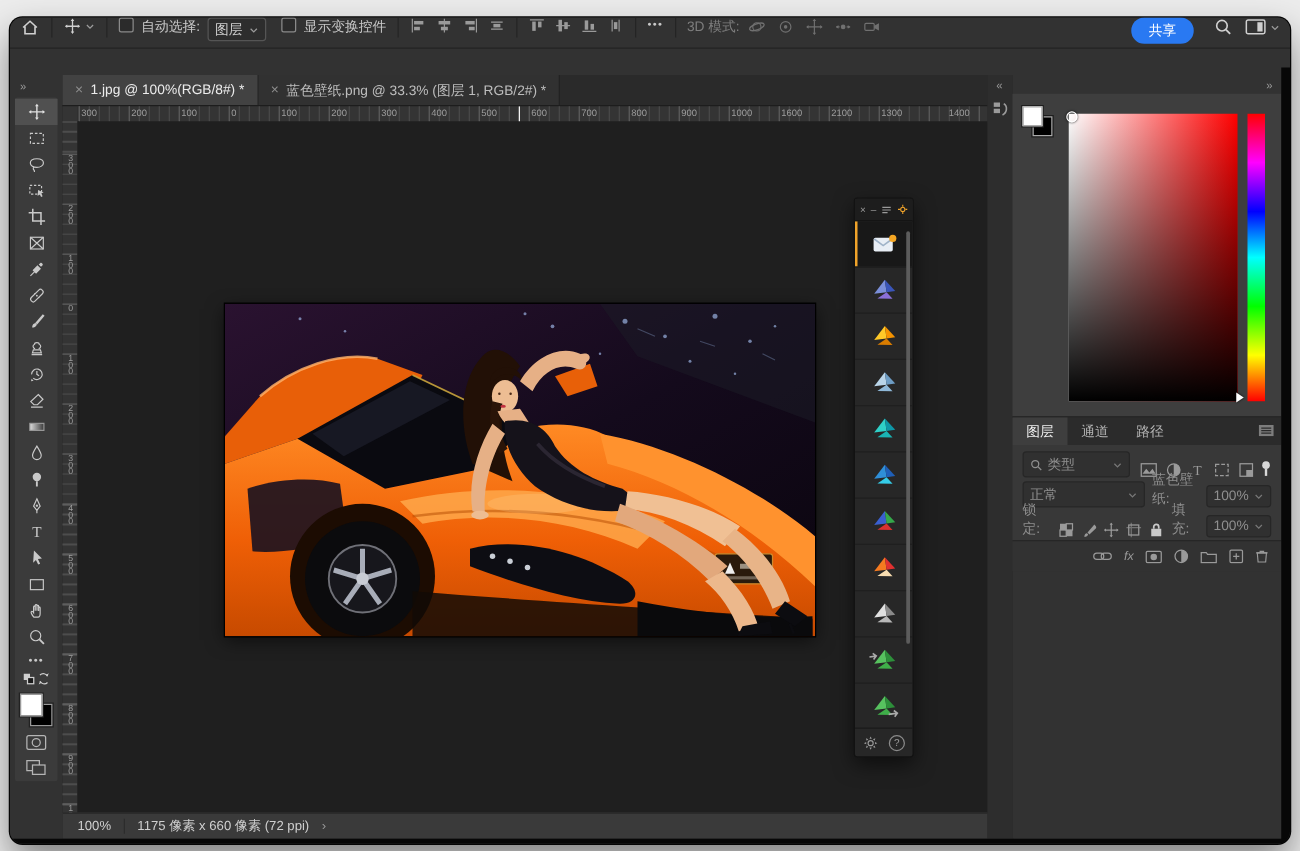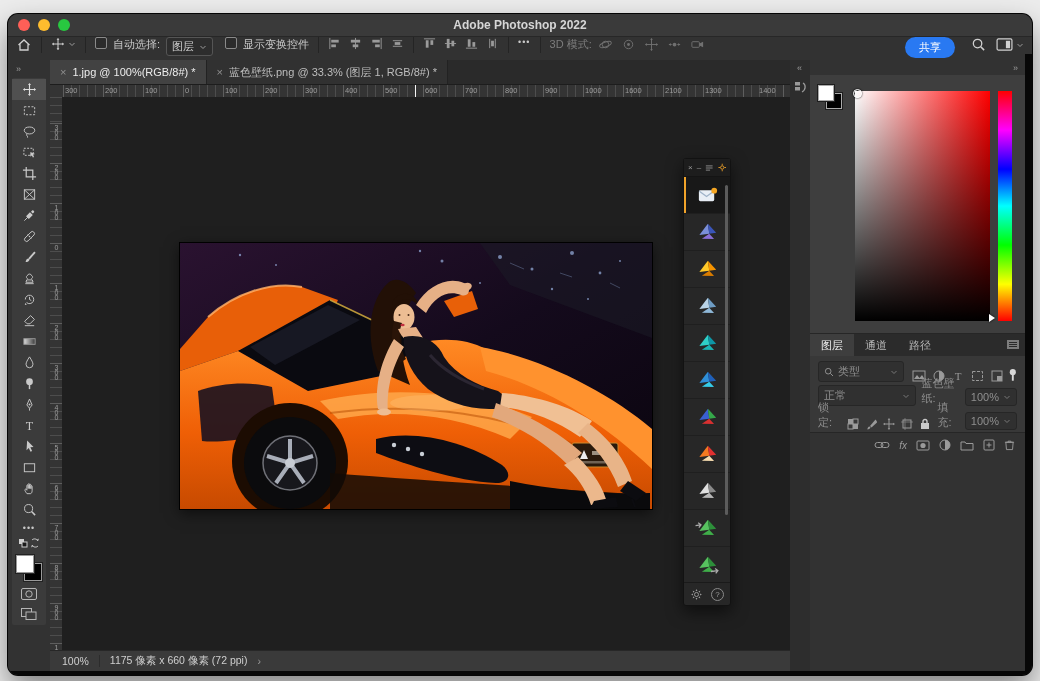--- a/index.html
+++ b/index.html
@@ -90,28 +90,20 @@
   .lfooter{height:24px;border-top:1px solid #262626;background:#323232;display:flex;align-items:center;justify-content:flex-end;gap:9px;padding:0 10px;color:#9a9a9a;font-size:10px;font-style:italic;flex:none}
   .edge-r{position:absolute;right:0;top:40px;width:7px;bottom:0;background:#070707}
   .edge-b{position:absolute;left:0;right:0;bottom:0;height:4px;background:#070707}
   svg{display:block}
 </style>
 </head>
 <body>
 
 <div class="window">
 
-  <div class="titlebar">
-    <div class="lights">
-      <span class="light" style="background:#ff5f57"></span>
-      <span class="light" style="background:#febc2e"></span>
-      <span class="light" style="background:#28c840"></span>
-    </div>
-    <div class="title">Adobe Photoshop 2022</div>
-  </div>
 
   <div class="optionsbar">
     <span class="icon16">
       <svg viewBox="0 0 16 16" width="16" height="16">
           <path d="M2.5 8L8 3l5.5 5M4 7.2V13h8V7.2" stroke="#d0d0d0" fill="none" stroke-width="1.3"></path>
         </svg>
     </span>
     <span class="obdiv"></span>
     <span style="display:flex;align-items:center;gap:3px">
       <svg viewBox="0 0 16 16" width="14" height="14">
@@ -385,21 +377,21 @@
   </div>
 
   <div class="docarea">
     <div class="tabbar" id="tabbar">
         <div class="doc-tab active">
           <span class="tab-close">×</span>
           <span>1.jpg @ 100%(RGB/8#) *</span>
         </div>
         <div class="doc-tab">
           <span class="tab-close">×</span>
-          <span>蓝色壁纸.png @ 33.3% (图层 1, RGB/8#) *</span>
+          <span>蓝色壁纸.png @ 33.3% (图层 1, RGB/2#) *</span>
         </div>
       </div>
     <div class="rulerrow">
       <div class="rulercorner"></div>
       <div class="hruler" id="hruler">
         <div id="hruler-labels">
             <span class="hrl" style="left: 3px;">300</span>
             <span class="hrl" style="left: 43px;">200</span>
             <span class="hrl" style="left: 83px;">100</span>
             <span class="hrl" style="left: 123px;">0</span>

